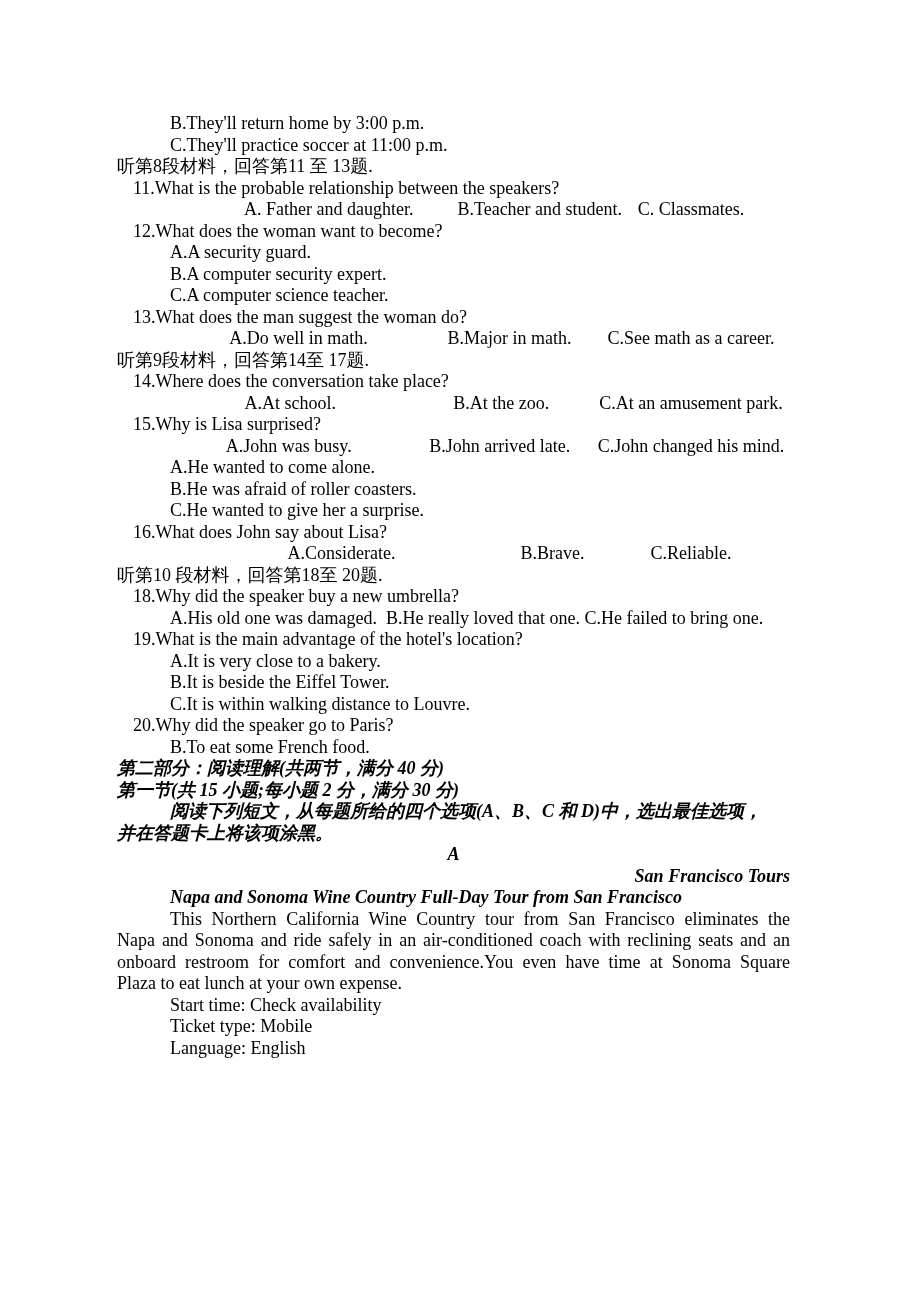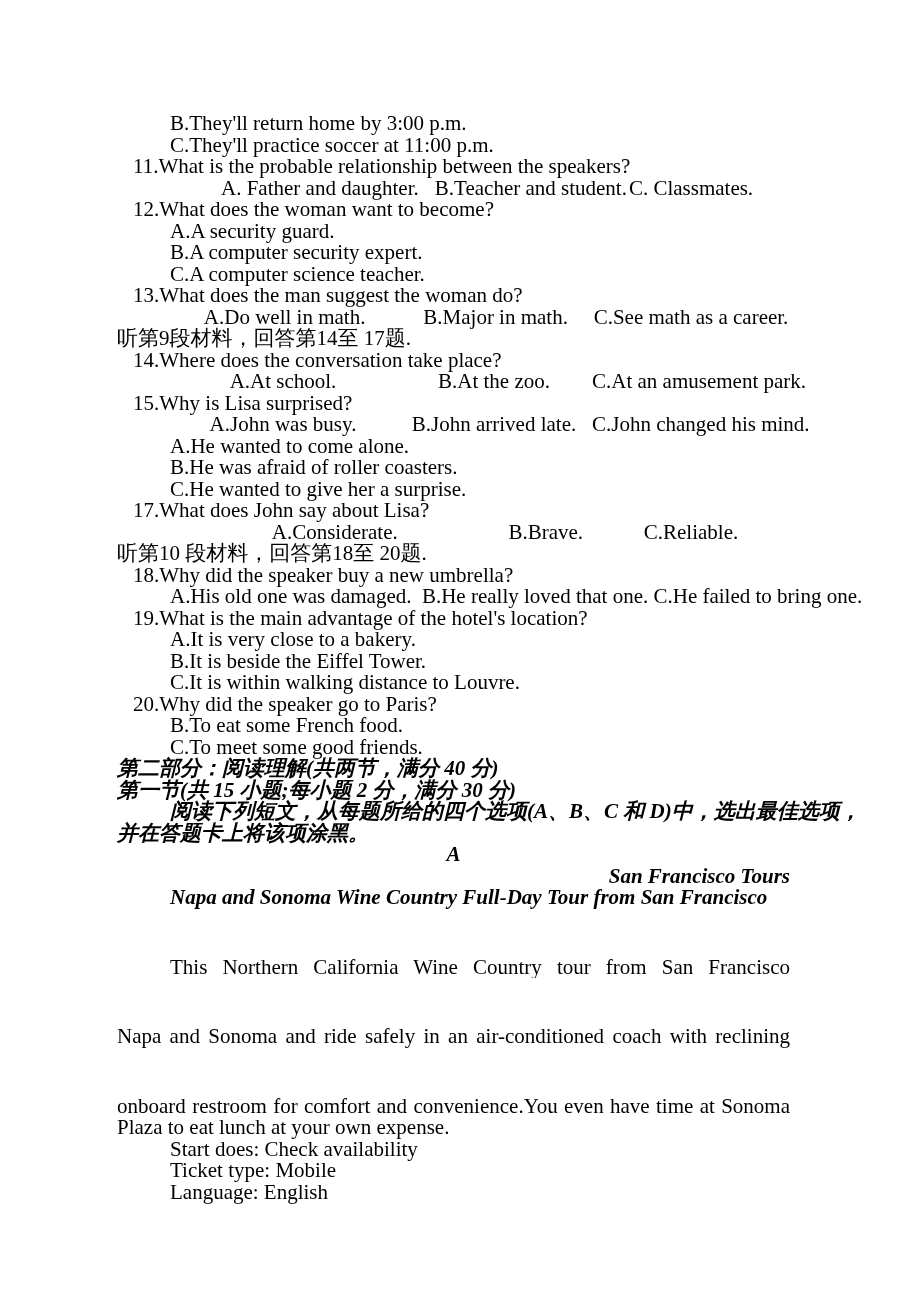--- a/index.html
+++ b/index.html
@@ -7,21 +7,21 @@
     padding: 0;
     background: #ffffff;
   }
   .page {
     position: relative;
     width: 920px;
     height: 1302px;
     background: #ffffff;
     color: #000000;
     font-family: "Liberation Serif", "DejaVu Serif", serif;
-    font-size: 21px;
+    font-size: 18px;
     overflow: hidden;
   }
   .content {
     position: absolute;
     left: 117px;
     top: 113px;
     width: 673px;
   }
   .line {
     height: 21.5px;
@@ -34,67 +34,66 @@
   .center { text-align: center; }
   .sf   { padding-left: 281px; text-align: right; }  
   .opt3 { padding-left: 53px; text-align: center; }
   .opt3 .ca { display: inline-block; width: 226px; }
   .opt3 .cb { display: inline-block; width: 196px; }
   .just {
     white-space: normal;
     text-align: justify;
     text-align-last: justify;
     overflow: hidden;
-    margin-top: 48px;
   }
   .jfirst { text-indent: 53px; }
 </style>
 </head>
 <body>
 
 <div class="page">
   <div class="content" id="doc">
       <div class="line opt">B.They'll return home by 3:00 p.m.</div>
       <div class="line opt">C.They'll practice soccer at 11:00 p.m.</div>
+      <div class="line">听第8段材料，回答第11 至 13题.</div>
       <div class="line q">11.What is the probable relationship between the speakers?</div>
       <div class="line opt3"><span class="ca">A. Father and daughter.</span><span class="cb">B.Teacher and student.</span><span class="cc">C. Classmates.</span></div>
       <div class="line q">12.What does the woman want to become?</div>
       <div class="line opt">A.A security guard.</div>
       <div class="line opt">B.A computer security expert.</div>
       <div class="line opt">C.A computer science teacher.</div>
       <div class="line q">13.What does the man suggest the woman do?</div>
       <div class="line opt3"><span class="ca">A.Do well in math.</span><span class="cb">B.Major in math.</span><span class="cc">C.See math as a career.</span></div>
       <div class="line">听第9段材料，回答第14至 17题.</div>
       <div class="line q">14.Where does the conversation take place?</div>
       <div class="line opt3"><span class="ca">A.At school.</span><span class="cb">B.At the zoo.</span><span class="cc">C.At an amusement park.</span></div>
       <div class="line q">15.Why is Lisa surprised?</div>
       <div class="line opt3"><span class="ca">A.John was busy.</span><span class="cb">B.John arrived late.</span><span class="cc">C.John changed his mind.</span></div>
       <div class="line opt">A.He wanted to come alone.</div>
       <div class="line opt">B.He was afraid of roller coasters.</div>
       <div class="line opt">C.He wanted to give her a surprise.</div>
-      <div class="line q">17.What does John say about Lisa?</div>
+      <div class="line q">16.What does John say about Lisa?</div>
       <div class="line opt3"><span class="ca">A.Considerate.</span><span class="cb">B.Brave.</span><span class="cc">C.Reliable.</span></div>
       <div class="line">听第10 段材料，回答第18至 20题.</div>
       <div class="line q">18.Why did the speaker buy a new umbrella?</div>
       <div class="line opt">A.His old one was damaged.  B.He really loved that one. C.He failed to bring one.</div>
       <div class="line q">19.What is the main advantage of the hotel's location?</div>
       <div class="line opt">A.It is very close to a bakery.</div>
       <div class="line opt">B.It is beside the Eiffel Tower.</div>
       <div class="line opt">C.It is within walking distance to Louvre.</div>
       <div class="line q">20.Why did the speaker go to Paris?</div>
       <div class="line opt">B.To eat some French food.</div>
-      <div class="line opt">C.To meet some good friends.</div>
       <div class="line bold">第二部分：阅读理解(共两节，满分 40 分)</div>
       <div class="line bold">第一节(共 15 小题;每小题 2 分，满分 30 分)</div>
       <div class="line opt bold">阅读下列短文，从每题所给的四个选项(A、B、C 和 D)中，选出最佳选项，</div>
       <div class="line bold">并在答题卡上将该项涂黑。</div>
       <div class="line bold center">A</div>
       <div class="line bold sf">San Francisco Tours</div>
       <div class="line opt bold">Napa and Sonoma Wine Country Full-Day Tour from San Francisco</div>
       <div class="line just jfirst">This Northern California Wine Country tour from San Francisco eliminates the</div>
       <div class="line just">Napa and Sonoma and ride safely in an air-conditioned coach with reclining seats and an</div>
       <div class="line just">onboard restroom for comfort and convenience.You even have time at Sonoma Square</div>
       <div class="line">Plaza to eat lunch at your own expense.</div>
-      <div class="line opt">Start does: Check availability</div>
+      <div class="line opt">Start time: Check availability</div>
       <div class="line opt">Ticket type: Mobile</div>
       <div class="line opt">Language: English</div>
     </div>
 </div>
 
 </body></html>

